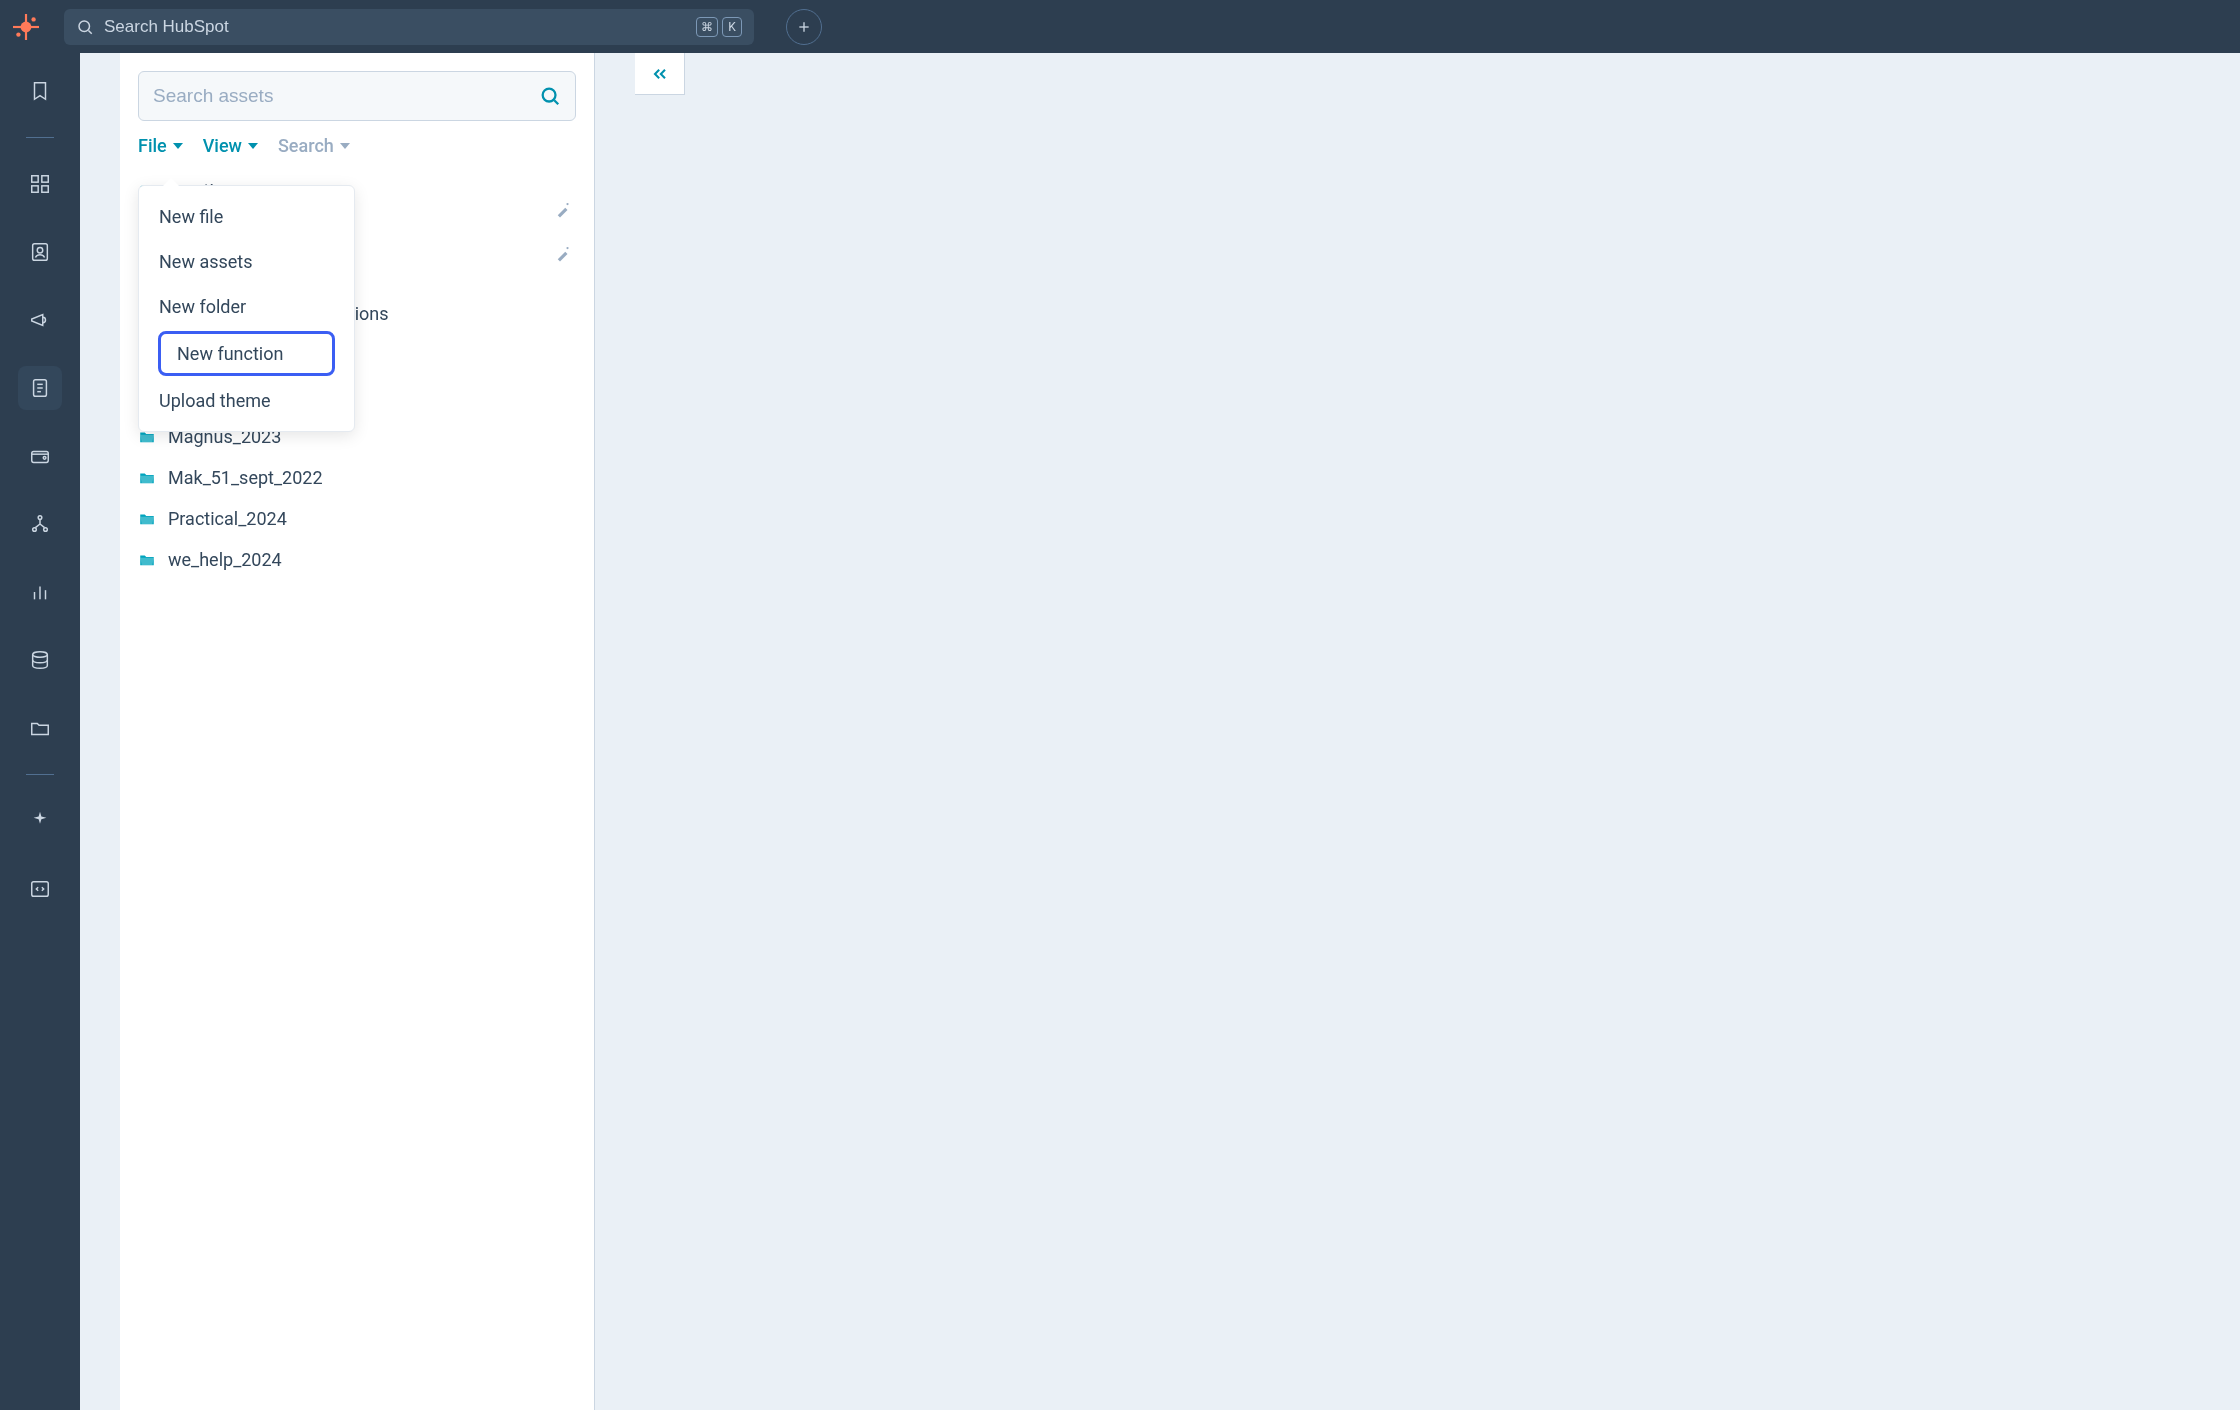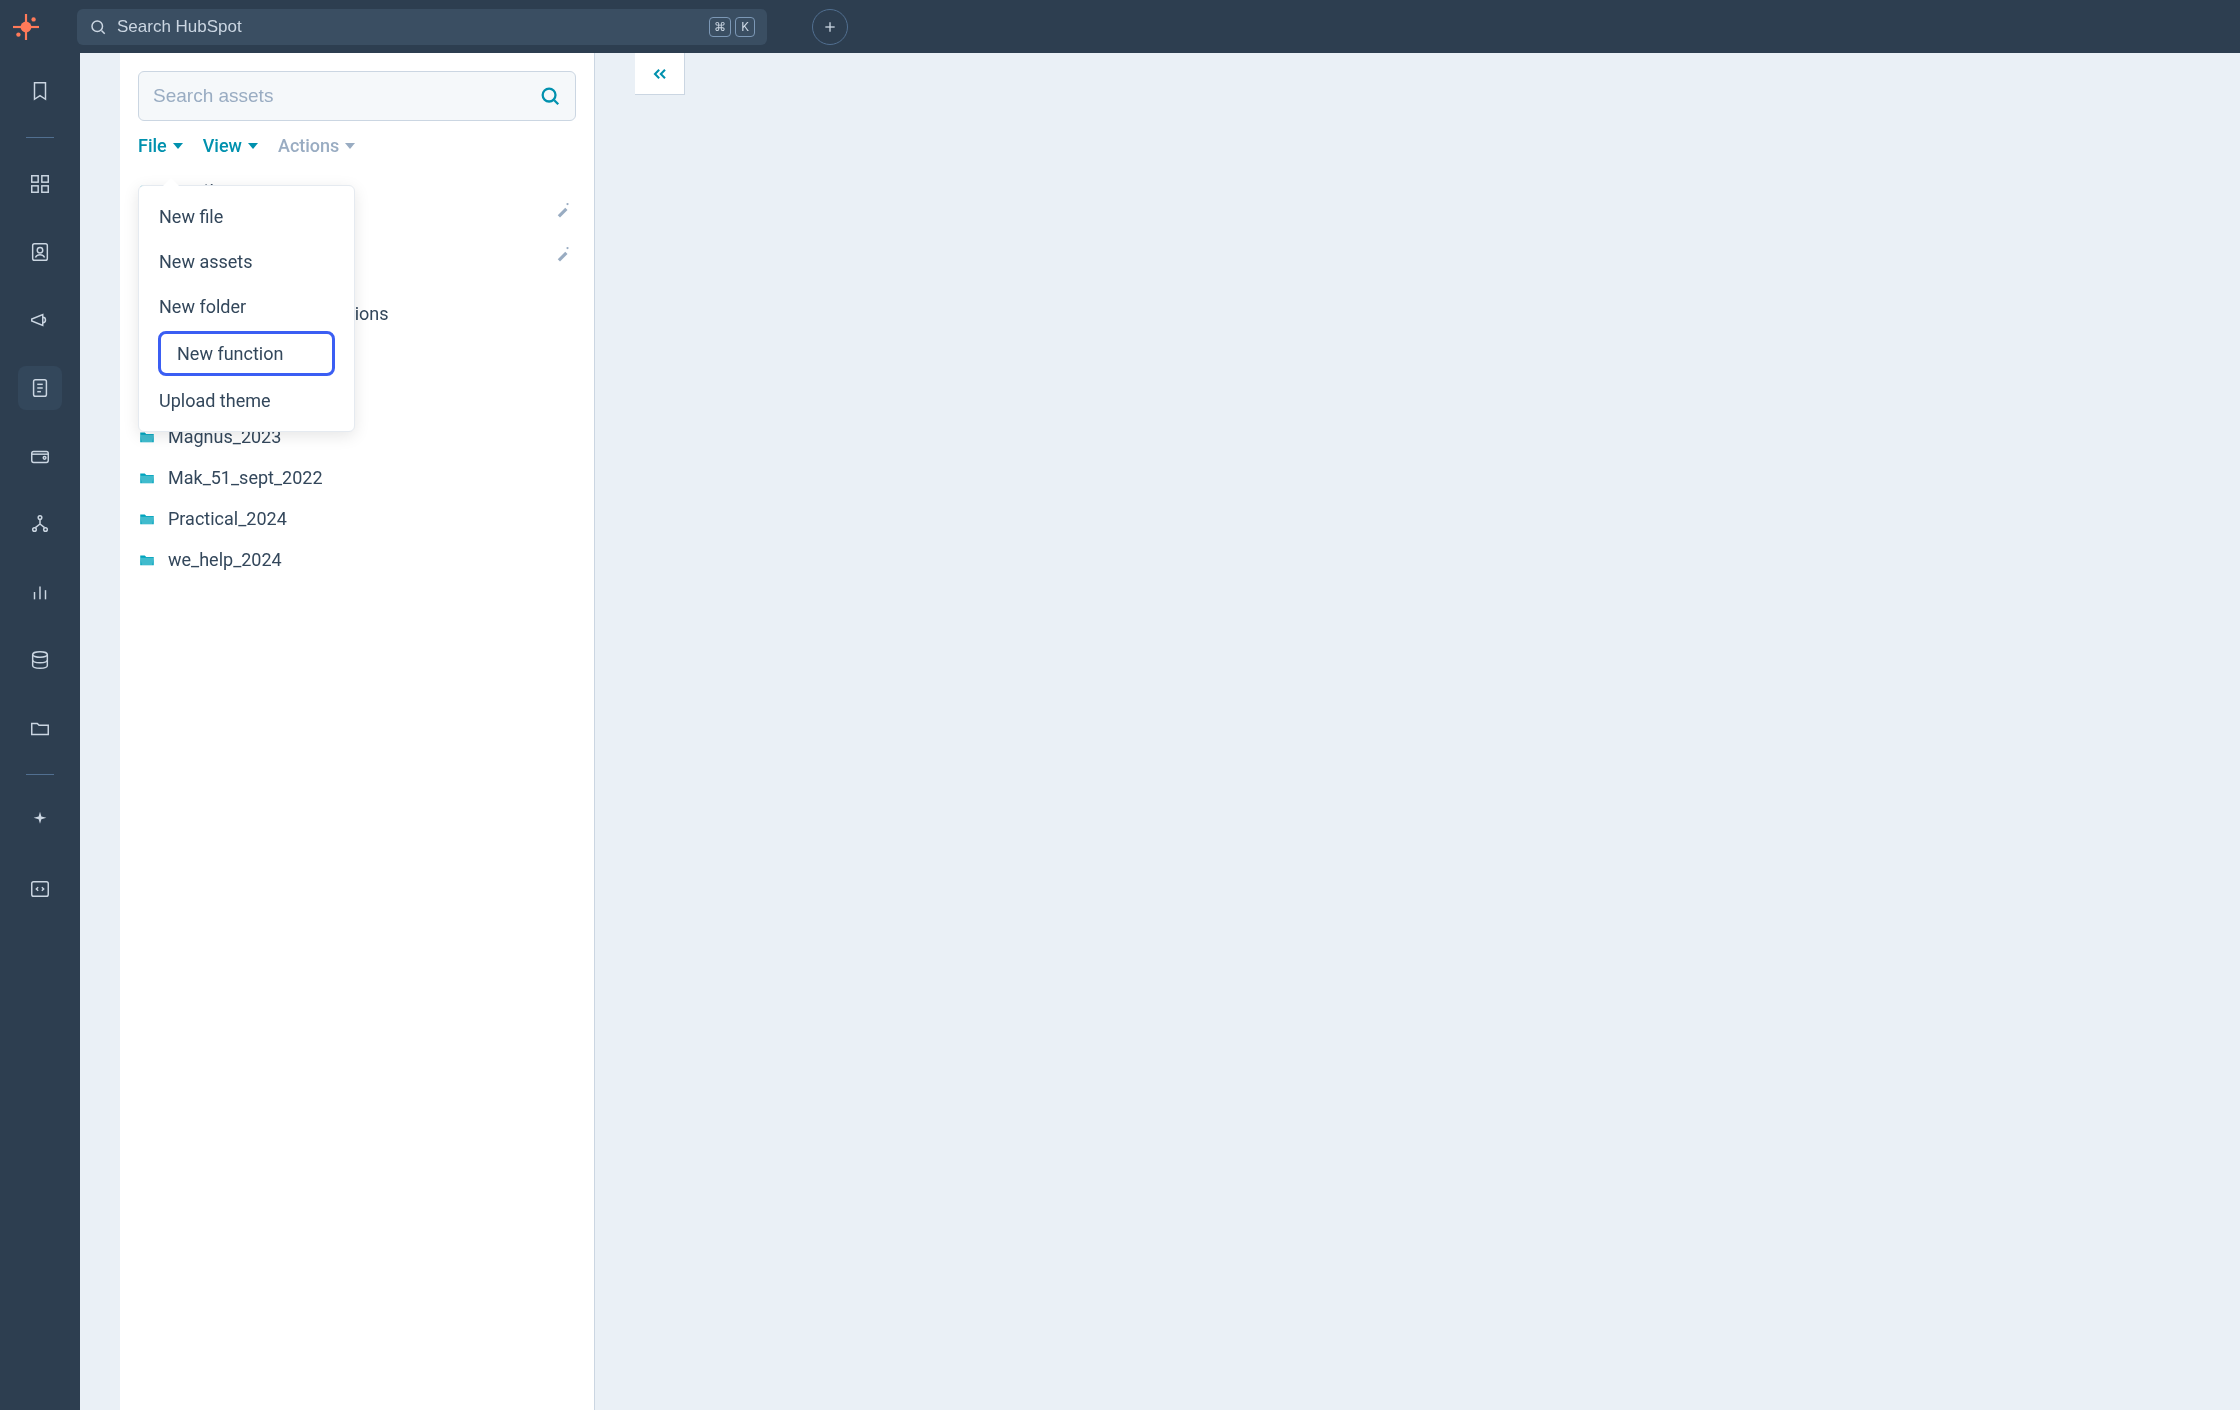--- a/index.html
+++ b/index.html
@@ -1,21 +1,21 @@
 <!DOCTYPE html>
 <html><head>
 <meta charset="utf-8">
 <style>
 * { box-sizing: border-box; margin: 0; padding: 0; }
 body { font-family: -apple-system, BlinkMacSystemFont, "Segoe UI", Roboto, Helvetica, Arial, sans-serif; background: #eaf0f6; overflow: hidden; }
 
 
 .topbar {
   display: flex; align-items: center; height: 53px; background: #2d3e50;
-  padding: 0 12px; gap: 29px;
+  padding: 0 12px; gap: 16px;
 }
 .logo { width: 28px; height: 28px; display: flex; align-items: center; justify-content: center; margin-right: 8px; }
 .search-wrap {
   flex: 1; max-width: 690px; display: flex; align-items: center;
   background: #3a4e62; border-radius: 6px; height: 36px; padding: 0 12px; gap: 10px;
 }
 .search-wrap input {
   flex: 1; background: transparent; border: none; outline: none;
   color: #cbd6e2; font-size: 17px;
 }
@@ -224,21 +224,21 @@
     <div class="menubar">
       <div class="menu teal">
           <span>File</span>
           <span class="caret"></span>
         </div>
       <div class="menu teal">
           <span>View</span>
           <span class="caret"></span>
         </div>
       <div class="menu gray">
-          <span>Actions</span>
+          <span>Search</span>
           <span class="caret"></span>
         </div>
     </div>
 
     <div class="action-icons">
       <span class="action-icon"><svg width="18" height="18" viewBox="0 0 24 24" fill="currentColor">
             <path d="M5 19l10-10 3 3L8 22 5 19z"></path>
             <circle cx="18" cy="4" r="1.5"></circle>
           </svg></span>
       <span class="action-icon"><svg width="18" height="18" viewBox="0 0 24 24" fill="currentColor">

